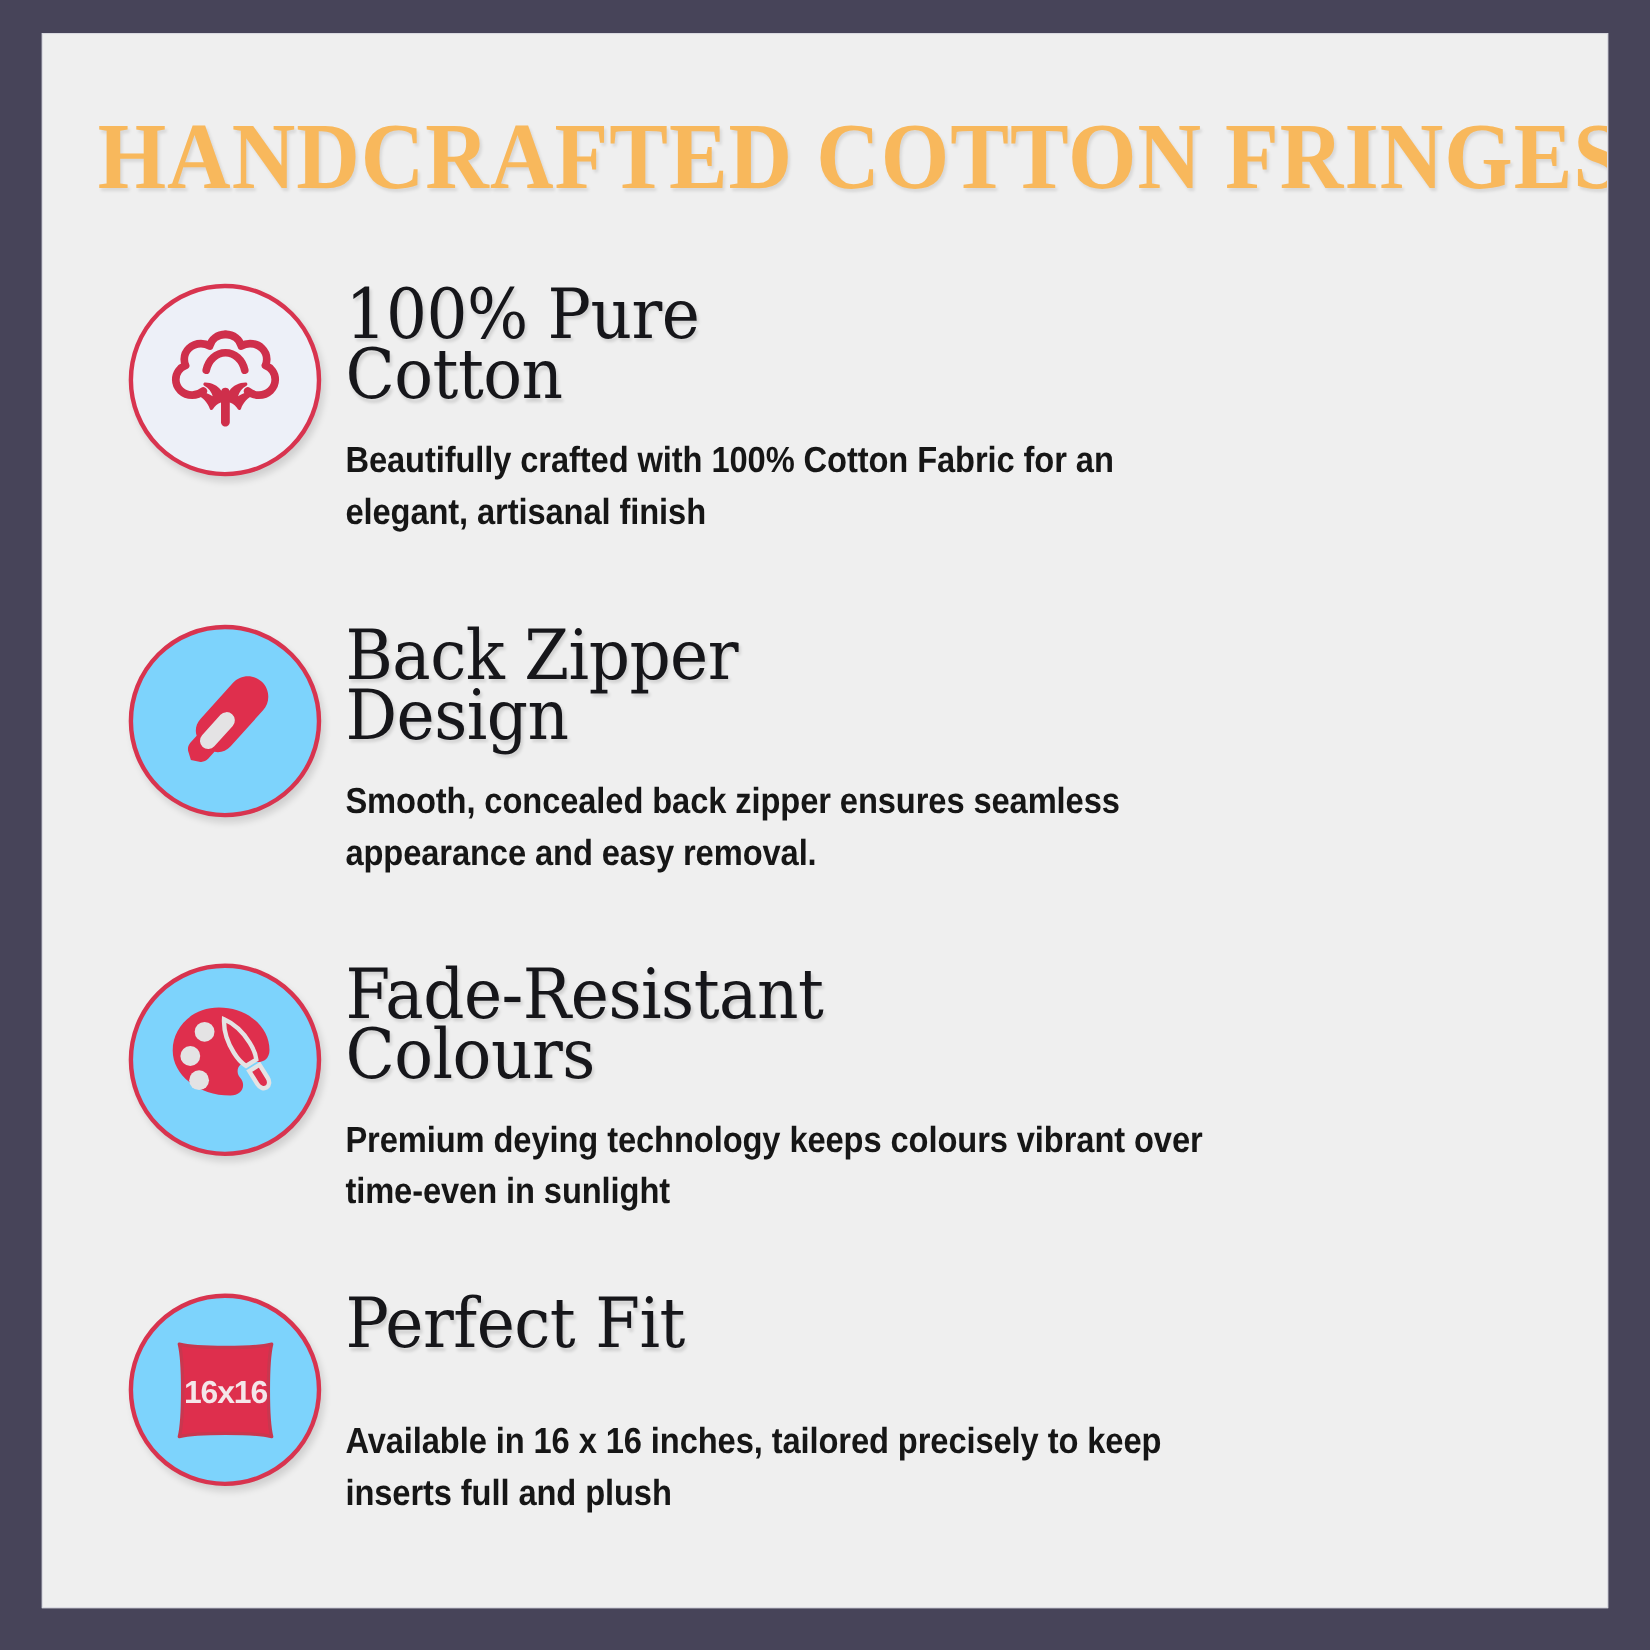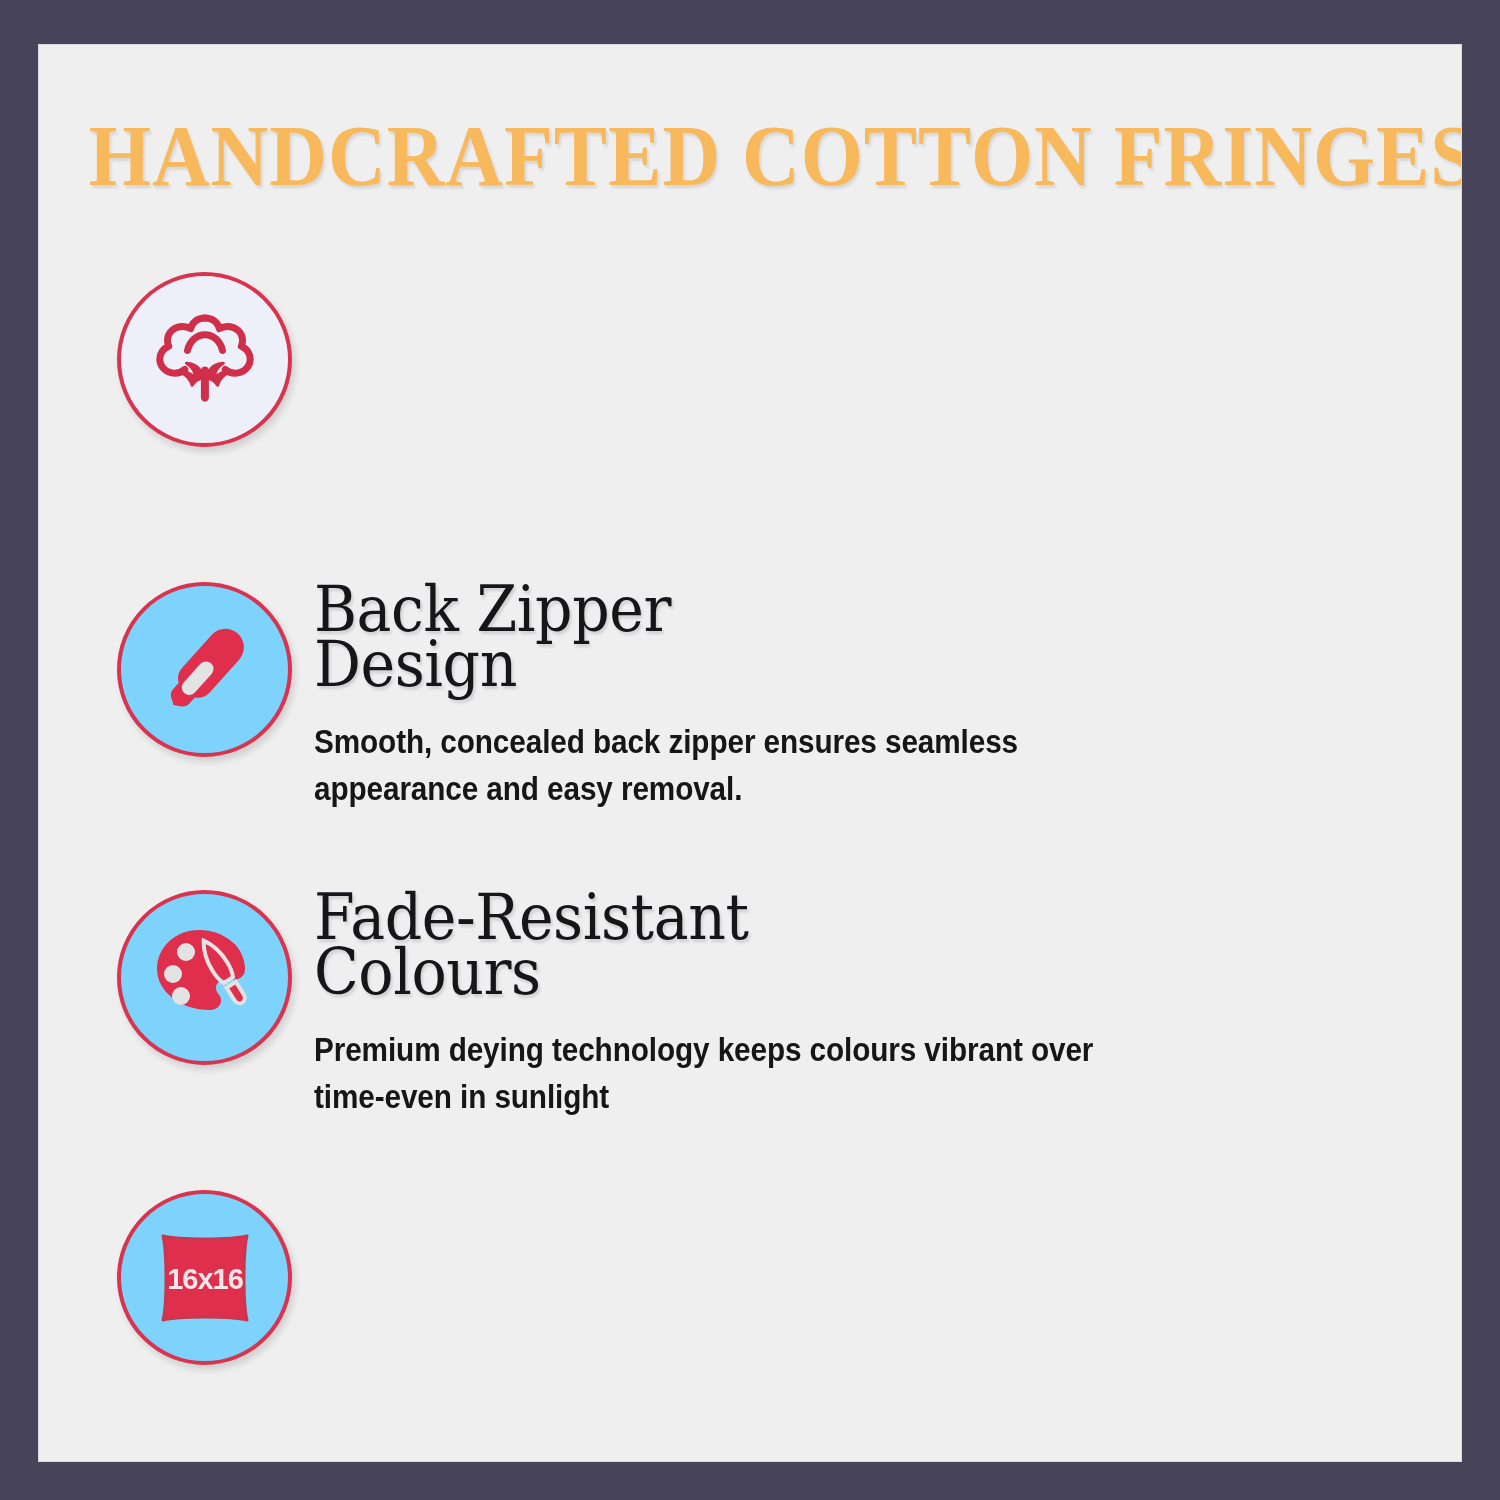--- a/index.html
+++ b/index.html
@@ -12,21 +12,21 @@
     overflow: hidden;
     font-family: "Liberation Sans", sans-serif;
   }
 
   .poster {
     position: relative;
     width: 1500px;
     height: 1500px;
     box-sizing: border-box;
     background: #474459;
-    padding: 44px 38px 38px 38px;
+    padding: 30px 38px 38px 38px;
   }
 
   .panel {
     position: relative;
     width: 100%;
     height: 100%;
     box-sizing: border-box;
     background: #EFEFEF;
     border: 1px solid #d9d9e0;
     padding: 0;
@@ -162,20 +162,26 @@
             <svg width="128" height="128" viewBox="0 0 128 128" aria-hidden="true">
               <g fill="none" stroke="#CF2F4B" stroke-width="7" stroke-linecap="round" stroke-linejoin="round">
                 <path d="M64 22c7.5 0 13 4.6 14.4 10.6 2.2-1.4 5-2.2 7.9-2.2 8.6 0 15.2 6.3 15.2 14.2 0 2-.4 3.9-1.2 5.6 5.3 2.2 8.9 7.1 8.9 12.9 0 7.8-6.6 14.1-14.9 14.1-3.9 0-7.4-1.4-10.1-3.7"></path>
                 <path d="M64 22c-7.5 0-13 4.6-14.4 10.6-2.2-1.4-5-2.2-7.9-2.2-8.6 0-15.2 6.3-15.2 14.2 0 2 .4 3.9 1.2 5.6-5.3 2.2-8.9 7.1-8.9 12.9 0 7.8 6.6 14.1 14.9 14.1 3.9 0 7.4-1.4 10.1-3.7"></path>
                 <path d="M46.5 54.5c2-9.3 9.1-15.8 17.5-15.8s15.5 6.5 17.5 15.8"></path>
               </g>
               <path d="M64 70.5c1.8 0 3.2 1.1 3.6 2.7 3.3-4.6 8.8-7.4 14.7-7.4 1.6 0 2.2 2 .8 2.8-4 2.2-6.7 5.7-7.7 9.7 4-3 9-4.6 14.1-4.2 1.7.1 2.2 2.4.6 3-5.9 2.3-10.2 7-12 12.6-.4 1.3-2.1 1.5-2.8.4-1.8-2.9-4.4-5-7.4-6.1v17.6c0 2.3-1.8 4.2-4 4.2s-4-1.9-4-4.2V84c-3 1.1-5.6 3.2-7.4 6.1-.7 1.1-2.4.9-2.8-.4-1.8-5.6-6.1-10.3-12-12.6-1.6-.6-1.1-2.9.6-3 5.1-.4 10.1 1.2 14.1 4.2-1-4-3.7-7.5-7.7-9.7-1.4-.8-.8-2.8.8-2.8 5.9 0 11.4 2.8 14.7 7.4.4-1.6 1.8-2.7 3.6-2.7z" fill="#CF2F4B"></path>
             </svg>
           </div>
         </div>
+        <div class="text-col">
+          <h2 class="feature-title">100% Pure
+Cotton</h2>
+          <p class="feature-desc">Beautifully crafted with 100% Cotton Fabric for an
+elegant, artisanal finish</p>
+        </div>
       </div>
 
       <div class="feature feature-2 f2">
         <div class="icon-wrap">
           <div class="icon-circle grayish">
             <svg width="122" height="122" viewBox="0 0 122 122" aria-hidden="true">
               <g transform="rotate(42 61 61)">
                 <path d="M61 12c10.2 0 18.5 8.3 18.5 18.5v44c0 6-3 11-7.6 13.6v8.6c0 3-1.6 5.8-4.2 7.3L61 108l-6.7-4c-2.6-1.5-4.2-4.3-4.2-7.3v-8.6c-4.6-2.6-7.6-7.6-7.6-13.6v-44C42.5 20.3 50.8 12 61 12z" fill="#DF2F4D"></path>
                 <rect x="53.5" y="52" width="15" height="40" rx="7.5" fill="#E4E3E4"></rect>
               </g>
@@ -215,17 +221,22 @@
 
       <div class="feature feature-4 f4">
         <div class="icon-wrap">
           <div class="icon-circle grayish">
             <svg width="120" height="120" viewBox="0 0 120 120" aria-hidden="true">
               <path d="M18 18c16 4 68 4 84 0 -4 16 -4 68 0 84 -16-4 -68-4 -84 0 4-16 4-68 0-84z" fill="#DE2F4D" stroke="#C9374F" stroke-width="3" stroke-linejoin="round"></path>
               <text class="pillow-label" x="60" y="71" text-anchor="middle">16x16</text>
             </svg>
           </div>
         </div>
+        <div class="text-col">
+          <h2 class="feature-title">Perfect Fit</h2>
+          <p class="feature-desc">Available in 16 x 16 inches, tailored precisely to keep
+inserts full and plush</p>
+        </div>
       </div>
 
     </div>
   </div>
 </div>
 
 </body></html>

